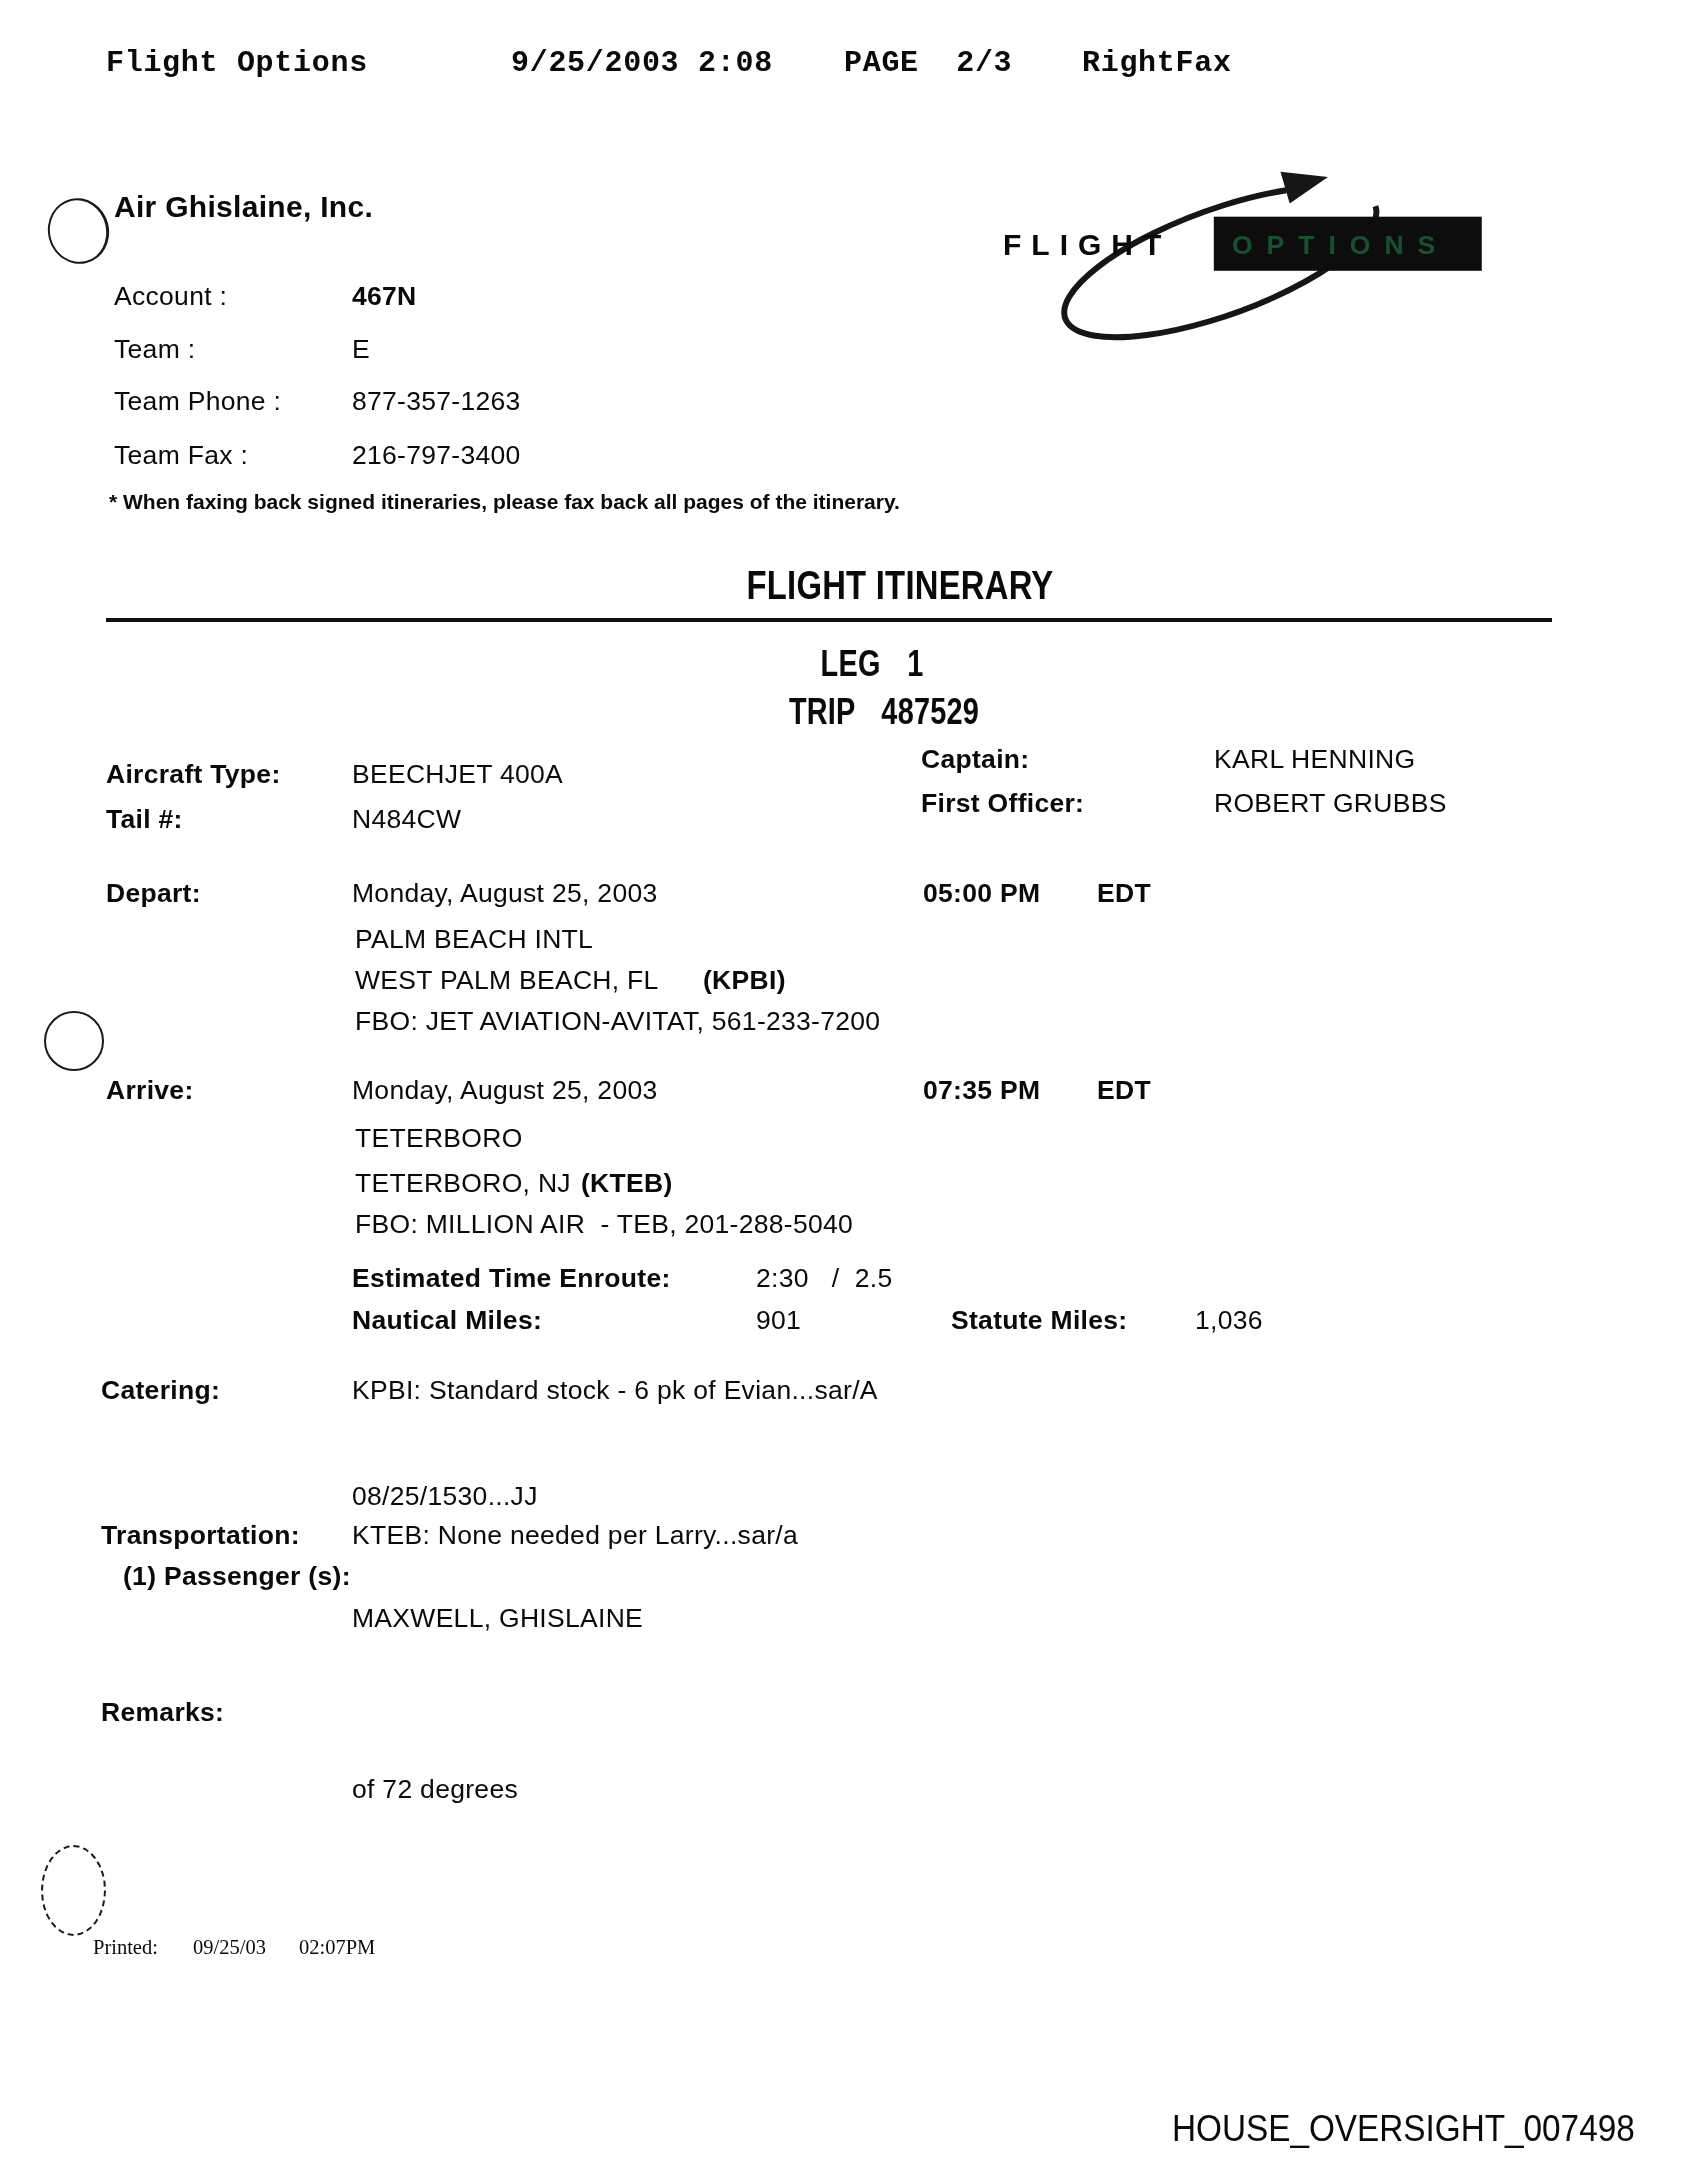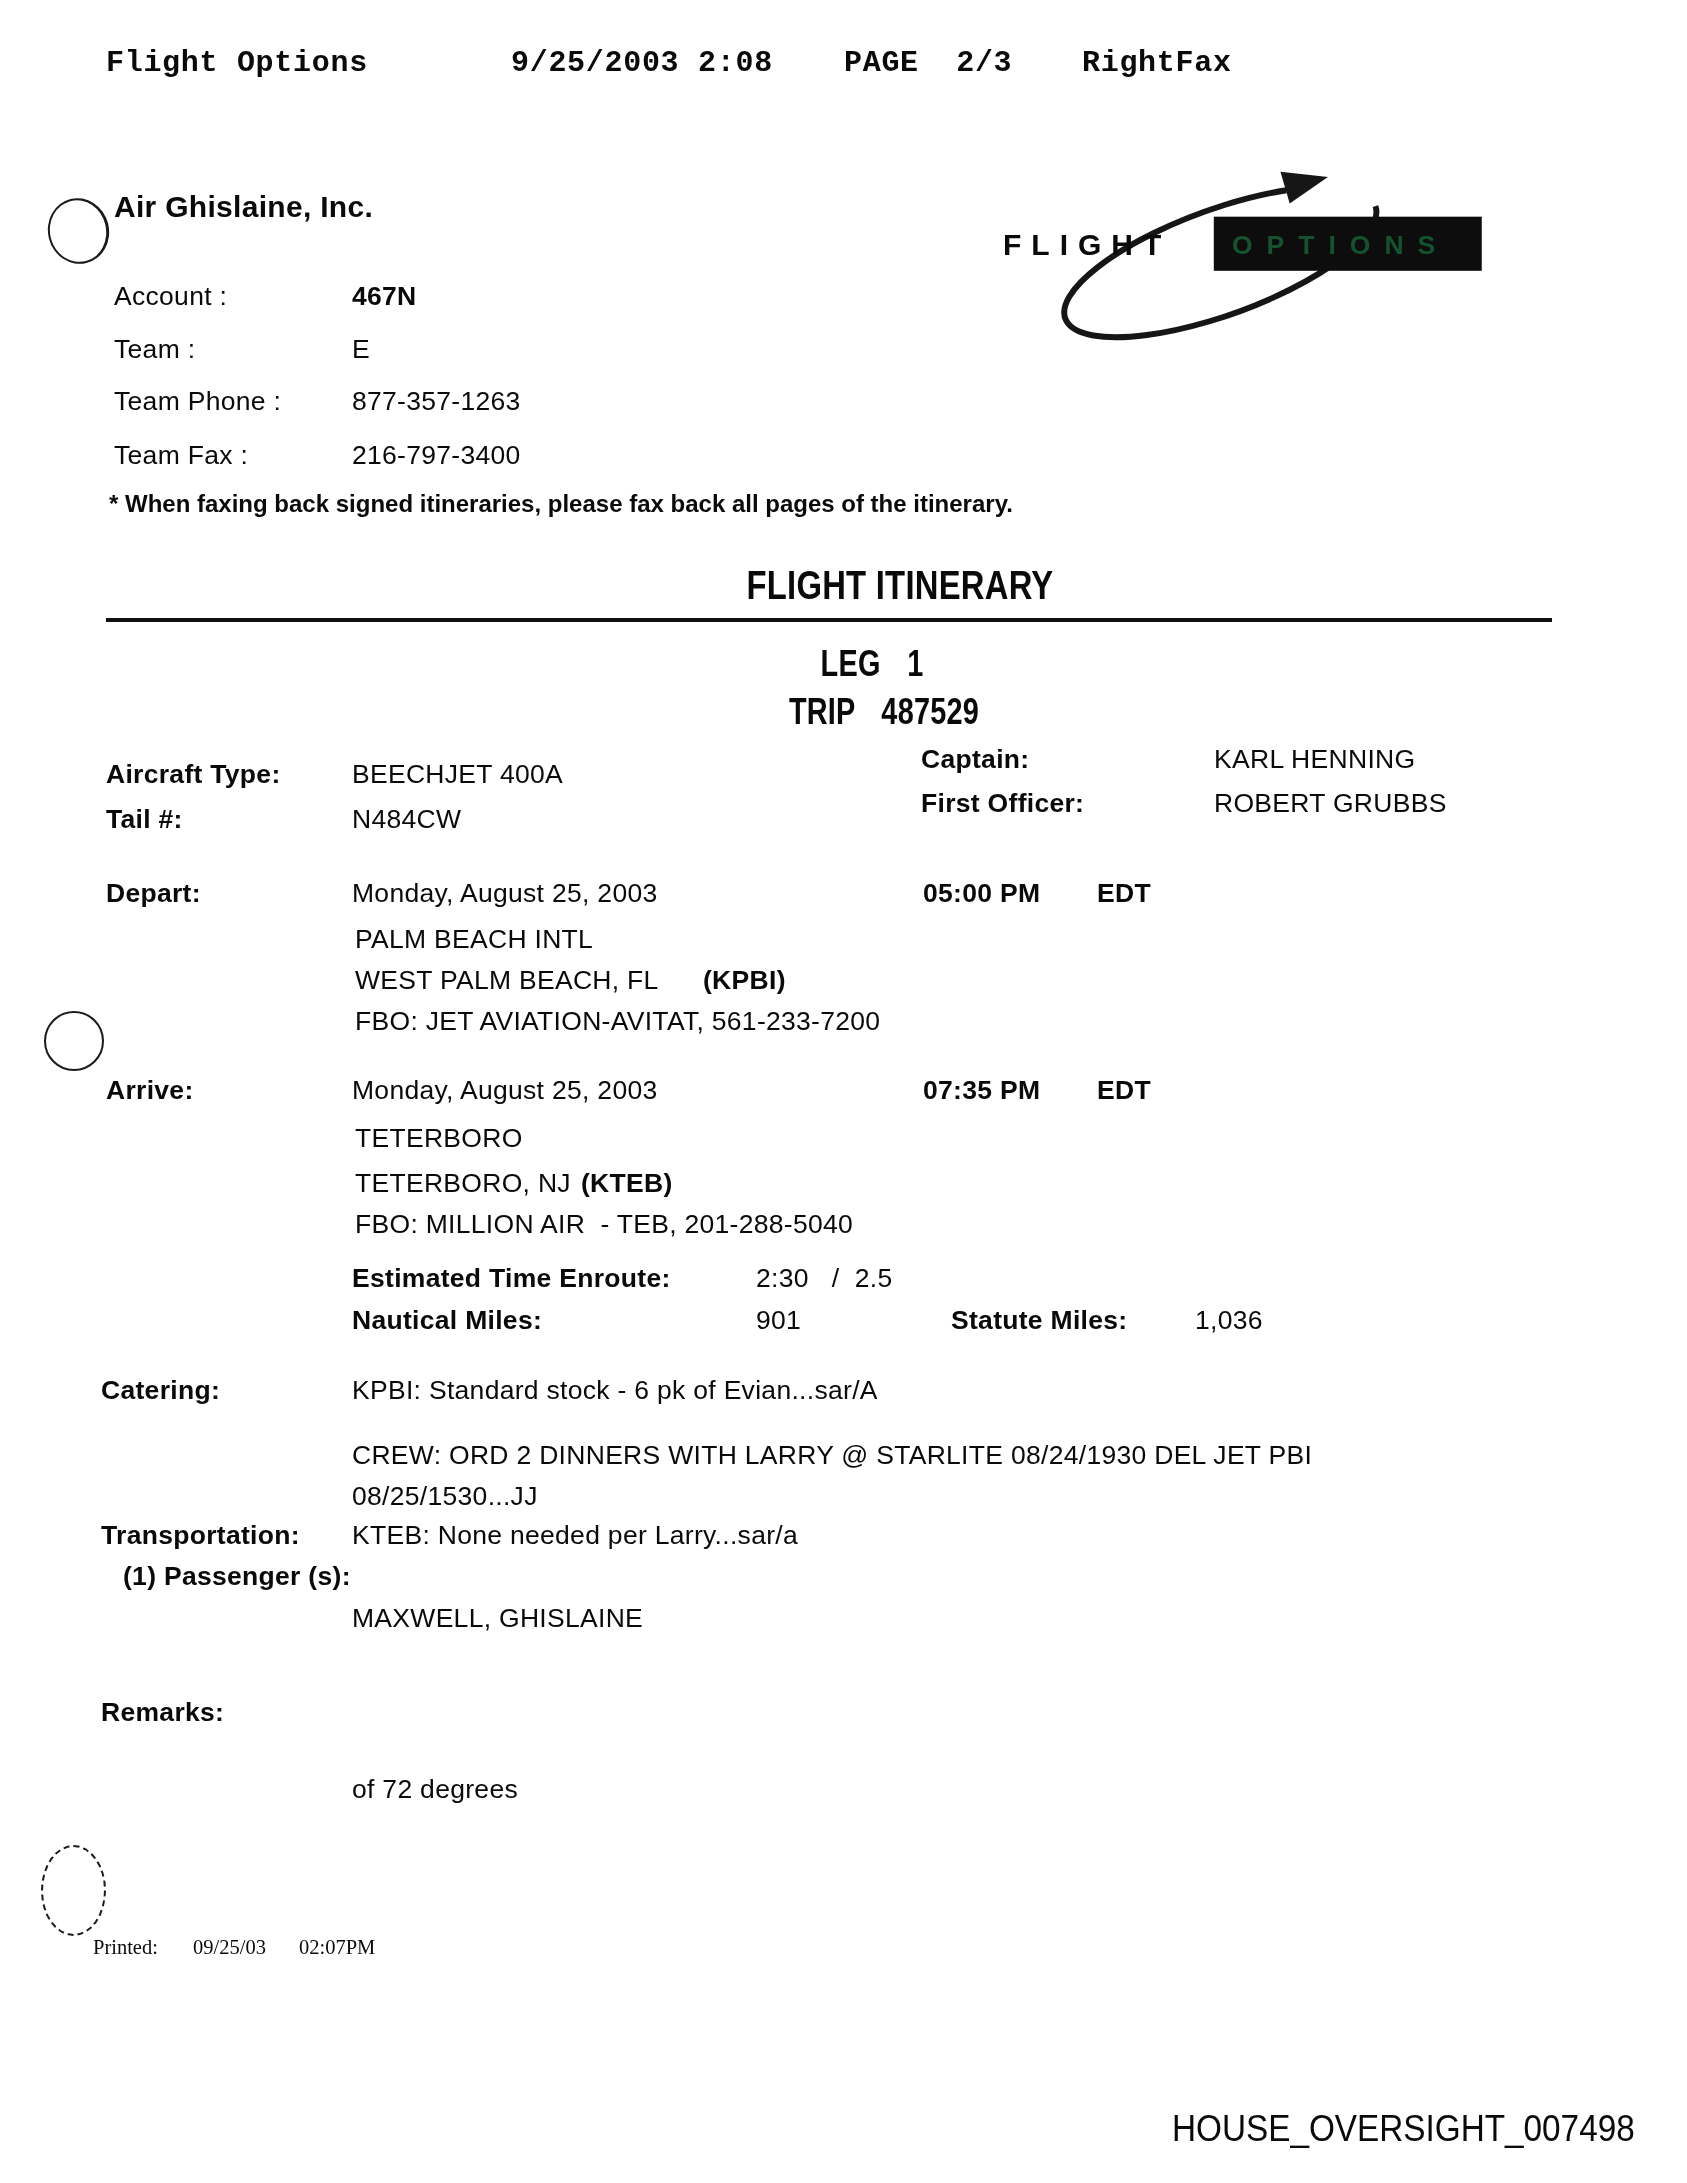--- a/index.html
+++ b/index.html
@@ -21,21 +21,21 @@
   }
   .b{font-weight:700;}
   .mono{
     font-family:"Liberation Mono","DejaVu Sans Mono",monospace;
     font-weight:700;font-size:30px;letter-spacing:0.7px;text-align:right;
   }
   .serif{font-family:"Liberation Serif",serif;font-size:20.5px;font-weight:400;letter-spacing:0;}
   .condc{transform-origin:center top;}
   .ring{position:absolute;border-radius:50%;border:2.6px solid #1a1a1a;background:transparent;}
   .rule{position:absolute;background:#111;}
-  .note{font-size:24px;font-weight:700;letter-spacing:0;}
+  .note{font-size:21px;font-weight:700;letter-spacing:0;}
   .logo-flight{
     position:absolute;left:1003px;top:228px;
     font-size:30px;font-weight:700;letter-spacing:10px;color:#0a0a0a;
     white-space:pre;
   }
   .logo-box{
     position:absolute;left:1214px;top:217px;width:269px;height:54px;
     background:#0d0d0d;
   }
   .logo-options{
@@ -117,21 +117,20 @@
 
   <div class="t b" style="left:352px;top:1265px">Estimated Time Enroute:</div>
   <div class="t" style="left:756px;top:1265px">2:30   /  2.5</div>
   <div class="t b" style="left:352px;top:1307px">Nautical Miles:</div>
   <div class="t" style="left:756px;top:1307px">901</div>
   <div class="t b" style="left:951px;top:1307px">Statute Miles:</div>
   <div class="t" style="left:1195px;top:1307px">1,036</div>
 
   <div class="t b" style="left:101px;top:1377px">Catering:</div>
   <div class="t" style="left:352px;top:1377px">KPBI: Standard stock - 6 pk of Evian...sar/A</div>
-  <div class="t" style="left:352px;top:1442px">CREW: ORD 2 DINNERS WITH LARRY @ STARLITE 08/24/1930 DEL JET PBI</div>
   <div class="t" style="left:352px;top:1483px">08/25/1530...JJ</div>
   <div class="t b" style="left:101px;top:1522px">Transportation:</div>
   <div class="t" style="left:352px;top:1522px">KTEB: None needed per Larry...sar/a</div>
 
   <div class="t b" style="left:123px;top:1563px">(1) Passenger (s):</div>
   <div class="t" style="left:352px;top:1605px">MAXWELL, GHISLAINE</div>
 
   <div class="t b" style="left:101px;top:1699px">Remarks:</div>
   <div class="t" style="left:352px;top:1776px">of 72 degrees</div>
 

